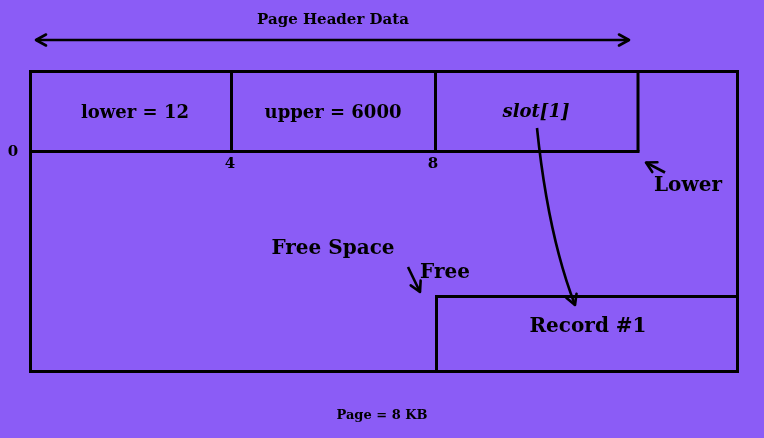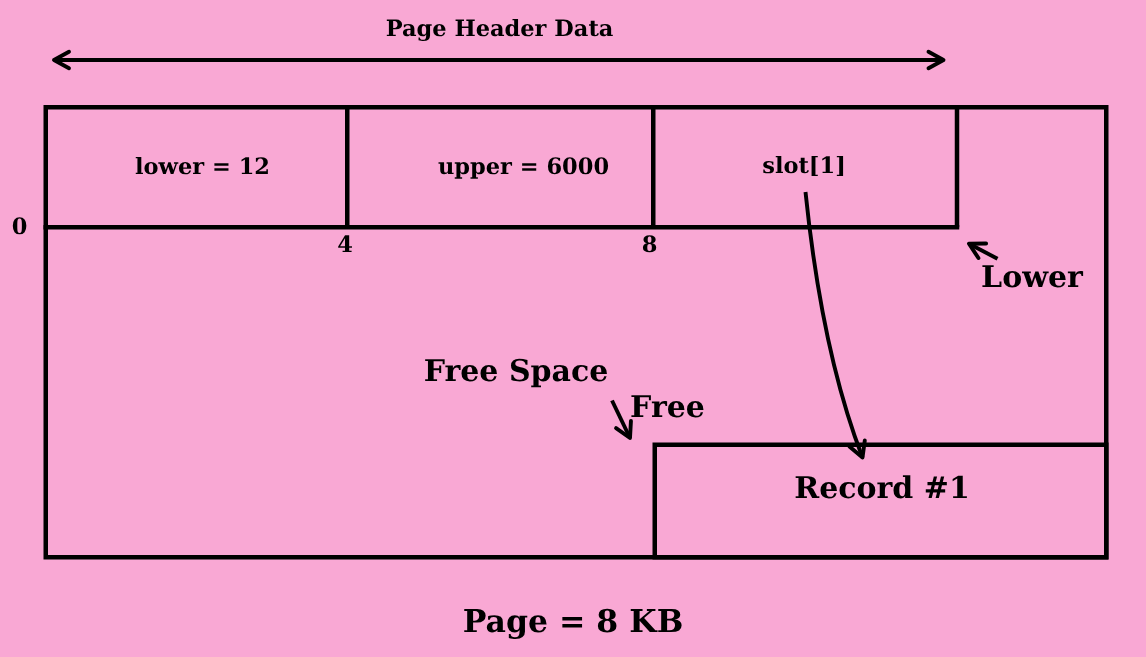--- a/index.html
+++ b/index.html
@@ -1,42 +1,42 @@
 <!DOCTYPE html>
 <html><head>
 <meta charset="utf-8">
 <style>
   * { margin: 0; padding: 0; box-sizing: border-box; }
   html, body { background: #ffffff; }
   .canvas {
     position: relative;
     width: 764px;
     height: 438px;
-    background: #f9a8d4;
+    background: #8b5cf6;
     font-family: "DejaVu Serif", "Liberation Serif", serif;
     color: #000000;
     overflow: hidden;
   }
   svg.layer {
     position: absolute;
     left: 0; top: 0;
     width: 764px; height: 438px;
   }
   .lbl {
     position: absolute;
     transform: translate(-50%, -50%);
     font-weight: 700;
     white-space: nowrap;
     color: #000000;
   }
-  .cell-lbl   { font-size: 15px; }
+  .cell-lbl   { font-size: 18px; }
   .offset-lbl { font-size: 15px; }
   .ptr-lbl    { font-size: 20px; }
   .title-lbl  { font-size: 15px; }
-  .cap-lbl    { font-size: 21px; }
+  .cap-lbl    { font-size: 13px; }
 </style>
 </head>
 <body>
 
 <div class="canvas">
 
   <svg class="layer" viewBox="0 0 764 438">
     <defs>
       <marker id="chev" markerUnits="userSpaceOnUse" markerWidth="18" markerHeight="18" refX="13" refY="8" orient="auto-start-reverse">
         <path d="M3,2.5 L13,8 L3,13.5" fill="none" stroke="#000000" stroke-width="2.6" stroke-linecap="round" stroke-linejoin="round"></path>
@@ -59,32 +59,32 @@
 
     <line x1="408" y1="267" x2="420" y2="292" stroke="#000000" stroke-width="2.6" marker-end="url(#chev)"></line>
 
     <path d="M537,128 Q548,235 575,305" fill="none" stroke="#000000" stroke-width="2.6" marker-end="url(#chev)"></path>
   </svg>
 
   <span class="lbl title-lbl" style="left:333px; top:19px;">Page Header Data</span>
 
   <span class="lbl cell-lbl" style="left:135px; top:111px;">lower = 12</span>
 
-  <span class="lbl cell-lbl" style="left:333px; top:111px;margin-left:16px;">upper = 6000</span>
+  <span class="lbl cell-lbl" style="left:333px; top:111px;">upper = 6000</span>
 
-  <span class="lbl cell-lbl" style="left:536px; top:110px;">slot[1]</span>
+  <span class="lbl cell-lbl" style="left:536px; top:110px;font-style:italic;">slot[1]</span>
 
   <span class="lbl offset-lbl" style="left:13px; top:151px;">0</span>
 
   <span class="lbl offset-lbl" style="left:230px; top:163px;">4</span>
 
   <span class="lbl offset-lbl" style="left:433px; top:163px;">8</span>
 
   <span class="lbl ptr-lbl" style="left:688px; top:184px;">Lower</span>
 
-  <span class="lbl ptr-lbl" style="left:344px; top:247px;text-align:right;">Free Space</span>
+  <span class="lbl ptr-lbl" style="left:333px; top:247px;text-align:right;">Free Space</span>
 
   <span class="lbl ptr-lbl" style="left:445px; top:271px;">Free</span>
 
   <span class="lbl ptr-lbl" style="left:588px; top:325px;">Record #1</span>
 
   <span class="lbl cap-lbl" style="left:382px; top:414px;">Page = 8 KB</span>
 </div>
 
 </body></html>

